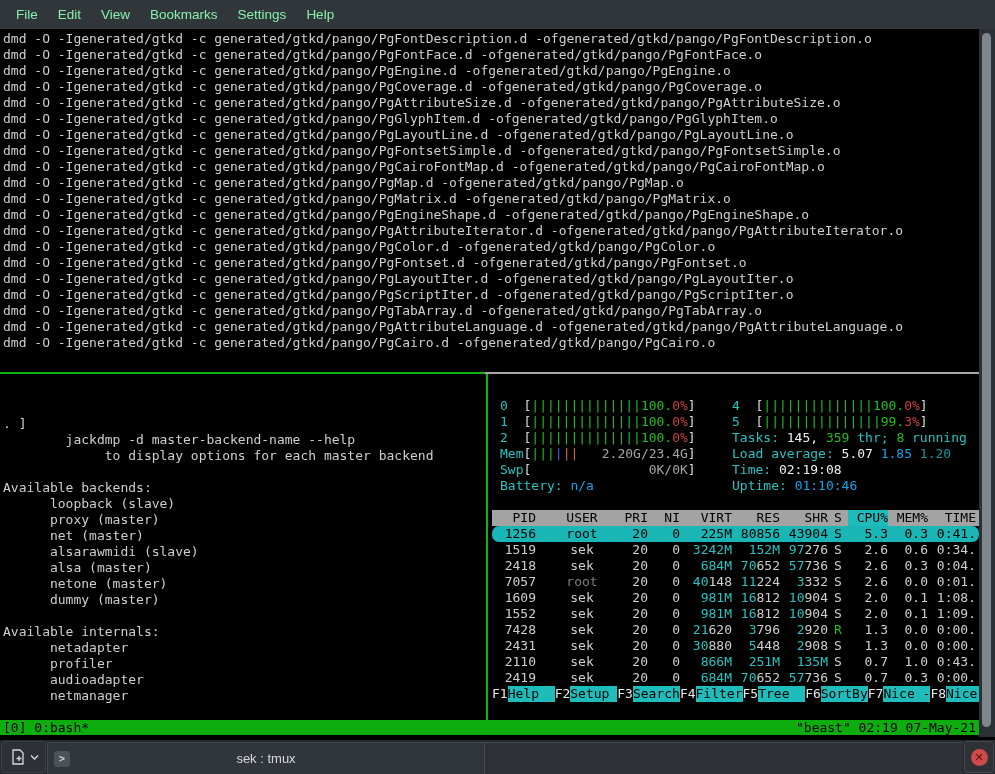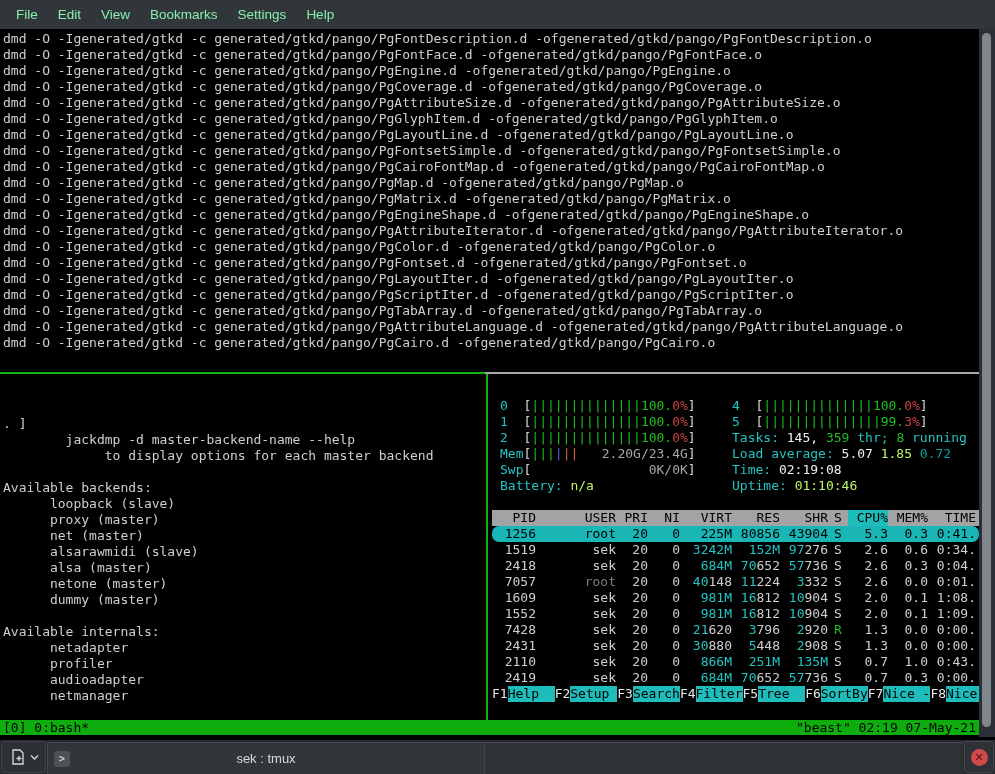--- a/index.html
+++ b/index.html
@@ -20,42 +20,42 @@
   .hdivider .seg-left{width:485px;background:#12b212;}
   .hdivider .seg-right{flex:1;background:#a8a8a8;}
   .bottom{display:flex;height:346px;}
   .pane-left{width:483px;padding:10px 0 0 3px;overflow:hidden;white-space:pre;}
   .vdivider{width:2px;background:#12b212;}
   .pane-htop{flex:1;padding:24px 0 0 4px;overflow:hidden;}
   .pane-htop span{white-space:pre;}
 
   
   .cyan{color:#25c3c3;}
-  .bcyan{color:#bef264;}
+  .bcyan{color:#0ea5e9;}
   .dimcyan{color:#0f9b9b;}
   .green{color:#1fbf1f;}
   .red{color:#c94040;}
   .wt{color:#efefef;}
   .gray{color:#a6a6a6;}
   .dim{color:#7d7d7d;}
   .bk{color:#d8d8d8;}
   .bluebar{color:#4d5fe0;}
   .orangebar{color:#d1604a;}
 
   .meters{display:flex;}
   .mcol-left{width:240px;padding-left:8px;box-sizing:border-box;}
   .mcol-right{flex:1;}
   .mrow{height:16px;white-space:pre;}
 
   .ptable{margin-top:16px;}
   .phead,.prow{display:flex;height:16px;}
   .phead{background:#a3a3a3;color:#000;}
   .phead .sortcol{background:#1fbcbc;}
   .c0{width:44px;text-align:right;}
-  .c1{width:80px;text-align:right;padding-left:12px;box-sizing:border-box;}
+  .c1{width:80px;text-align:center;padding-left:12px;box-sizing:border-box;}
   .c2{width:32px;text-align:right;}
   .c3{width:32px;text-align:right;}
   .c4{width:52px;text-align:right;}
   .c5{width:48px;text-align:right;}
   .c6{width:48px;text-align:right;}
   .c7{width:20px;text-align:center;}
   .c8{width:40px;text-align:right;}
   .c9{width:40px;text-align:right;}
   .c10{width:48px;text-align:right;}
   .prow.sel{background:#1ab5b5;border-radius:7px;}
@@ -184,21 +184,21 @@
               <div class="mrow"><span class="cyan">Battery: </span><span class="bcyan">n/a</span></div>
             </div>
             <div class="mcol-right">
 
 
                 <div class="mrow"><span class="cyan">4  </span><span class="bk">[</span><span class="green">||||||||||||||</span><span class="green">100.</span><span class="red">0%</span><span class="bk">]</span></div>
 
                 <div class="mrow"><span class="cyan">5  </span><span class="bk">[</span><span class="green">|||||||||||||||</span><span class="green">99.</span><span class="red">3%</span><span class="bk">]</span></div>
 
               <div class="mrow"><span class="cyan">Tasks: </span><span class="wt">145</span><span class="wt">, </span><span class="green">359</span><span class="cyan"> thr; </span><span class="green">8</span><span class="cyan"> running</span></div>
-              <div class="mrow"><span class="cyan">Load average: </span><span class="wt">5.07 </span><span class="bcyan">1.85 </span><span class="dimcyan">0.72</span></div>
+              <div class="mrow"><span class="cyan">Load average: </span><span class="wt">5.07 </span><span class="bcyan">1.85 </span><span class="dimcyan">1.20</span></div>
               <div class="mrow"><span class="cyan">Time: </span><span class="wt">02:19:08</span></div>
               <div class="mrow"><span class="cyan">Uptime: </span><span class="bcyan">01:10:46</span></div>
             </div>
           </div>
 
           <div class="ptable">
             <div class="phead">
               <span class="c0">PID</span>
               <span class="c1">USER</span>
               <span class="c2">PRI</span>

